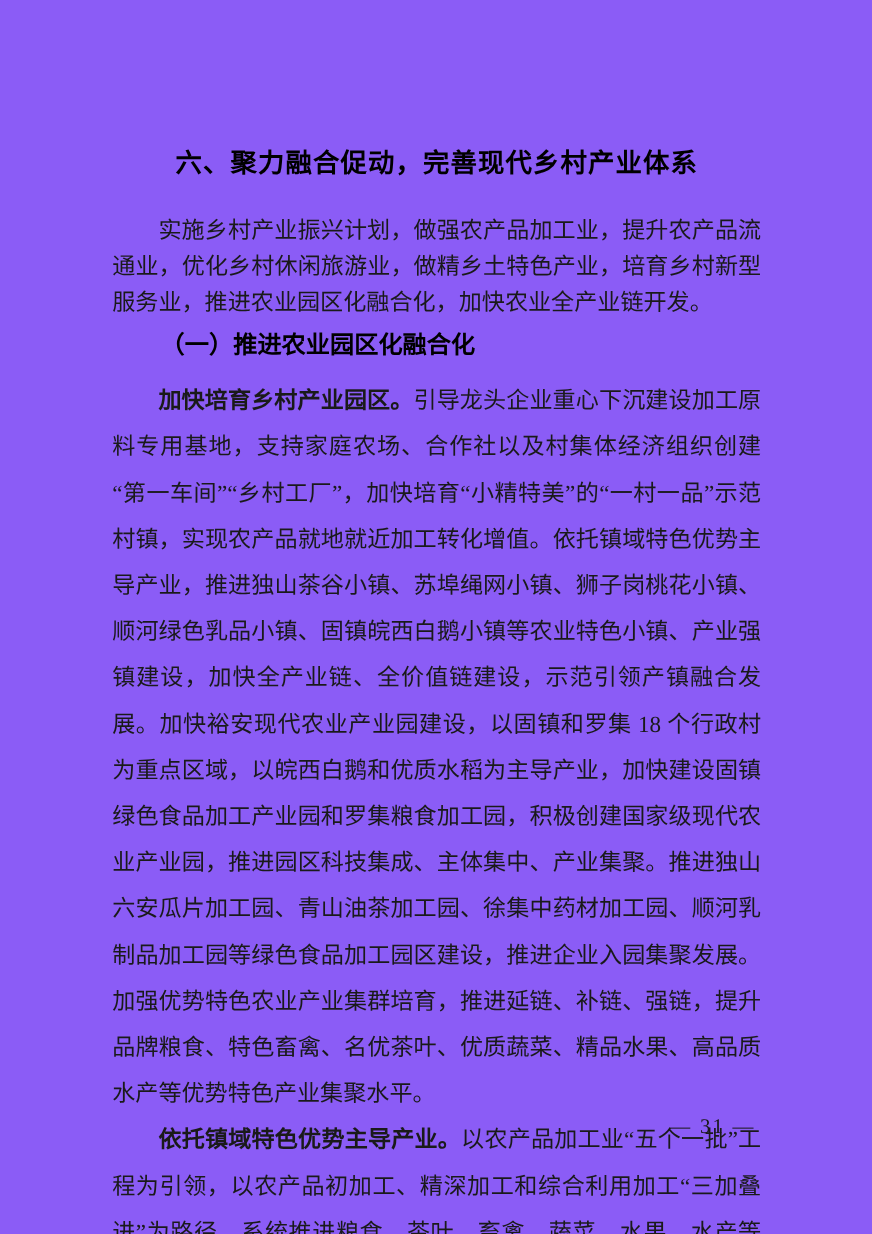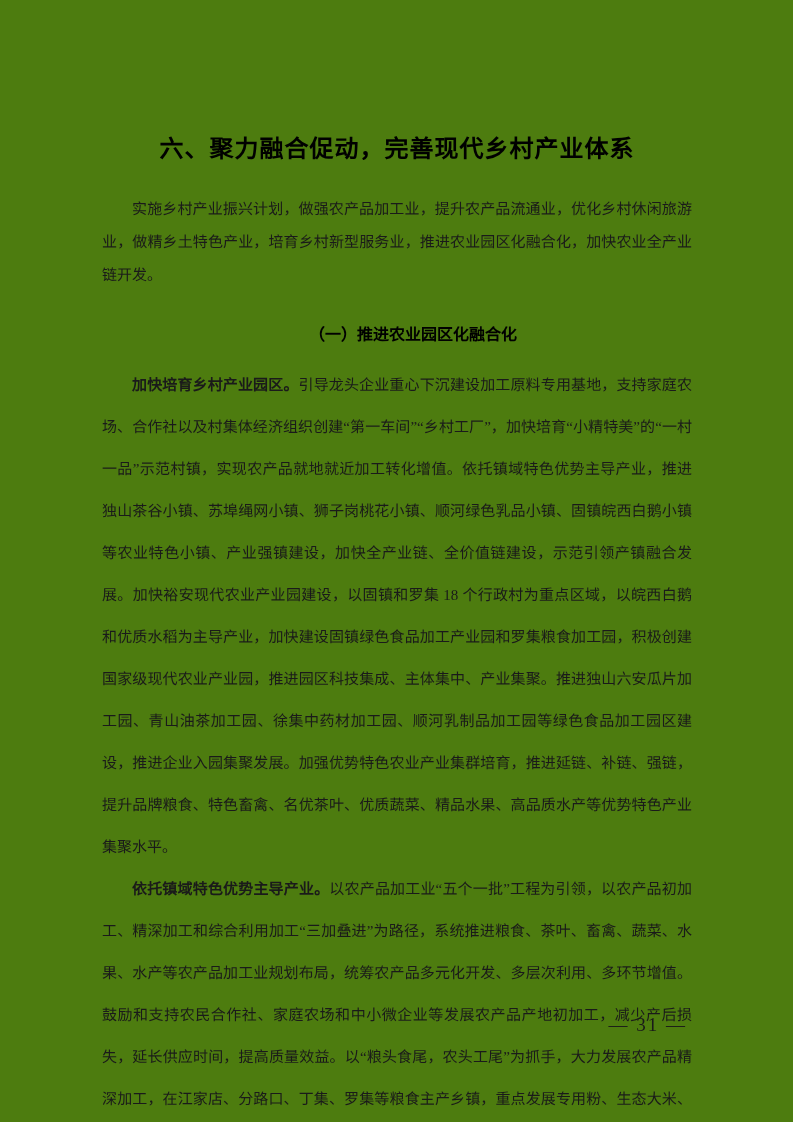--- a/index.html
+++ b/index.html
@@ -4,21 +4,21 @@
 <style>
   html, body {
     margin: 0;
     padding: 0;
     background: #ffffff;
   }
   .page {
     position: relative;
     width: 793px;
     height: 1122px;
-    background: #4d7c0f;
+    background: #8b5cf6;
     overflow: hidden;
     font-family: "Liberation Serif", "DejaVu Serif", serif;
     color: #111111;
   }
   .content {
     position: absolute;
     left: 102px;
     top: 132px;
     width: 590px;
   }
@@ -27,41 +27,40 @@
     font-family: "Liberation Sans", "DejaVu Sans", sans-serif;
     font-size: 24px;
     line-height: 34px;
     font-weight: 700;
     text-align: center;
     letter-spacing: 1px;
     color: #000000;
   }
   p.para {
     margin: 0;
-    font-size: 15px;
+    font-size: 21px;
     text-align: justify;
     text-justify: inter-character;
     text-indent: 2em;
     color: #1a1a1a;
   }
   p.intro {
     line-height: 33px;
   }
   p.body-para {
     line-height: 42px;
   }
   h2.section-heading {
-    margin: 27px 0 13px 0;
+    margin: 6px 0 13px 0;
     font-family: "Liberation Sans", "DejaVu Sans", sans-serif;
-    font-size: 16px;
+    font-size: 22px;
     line-height: 32px;
     font-weight: 700;
     text-indent: 2em;
     color: #000000;
-    text-align: center;
   }
   .lead-bold {
     font-weight: 700;
   }
   .page-number {
     position: absolute;
     top: 1013px;
     right: 106px;
     font-size: 19px;
     line-height: 24px;

